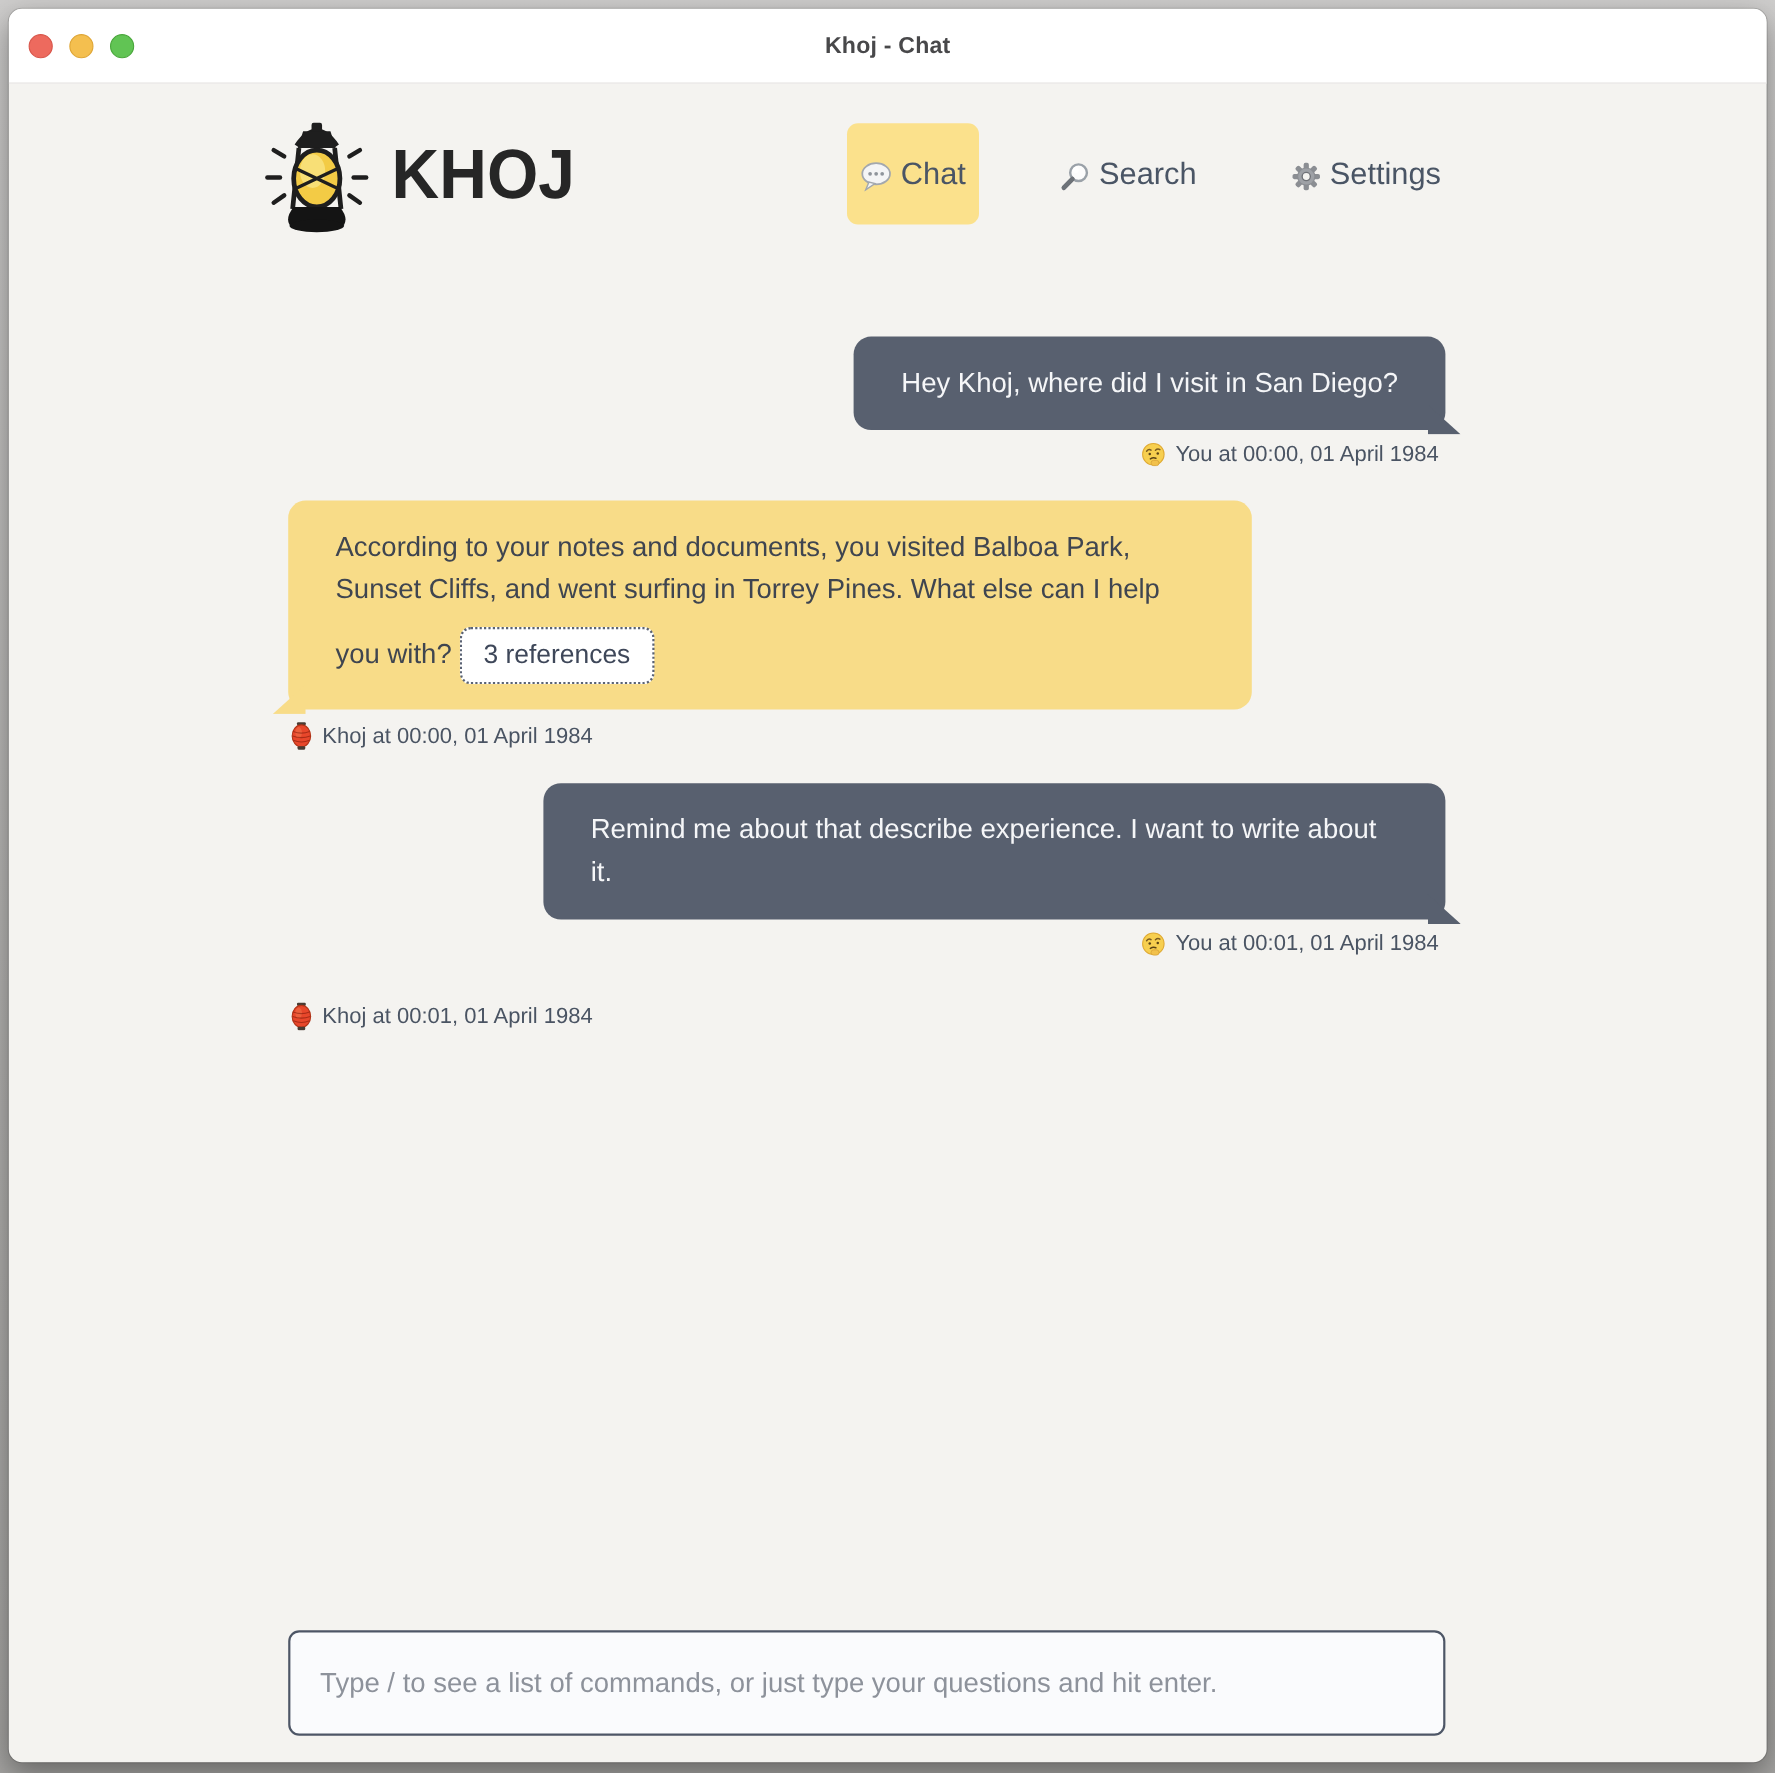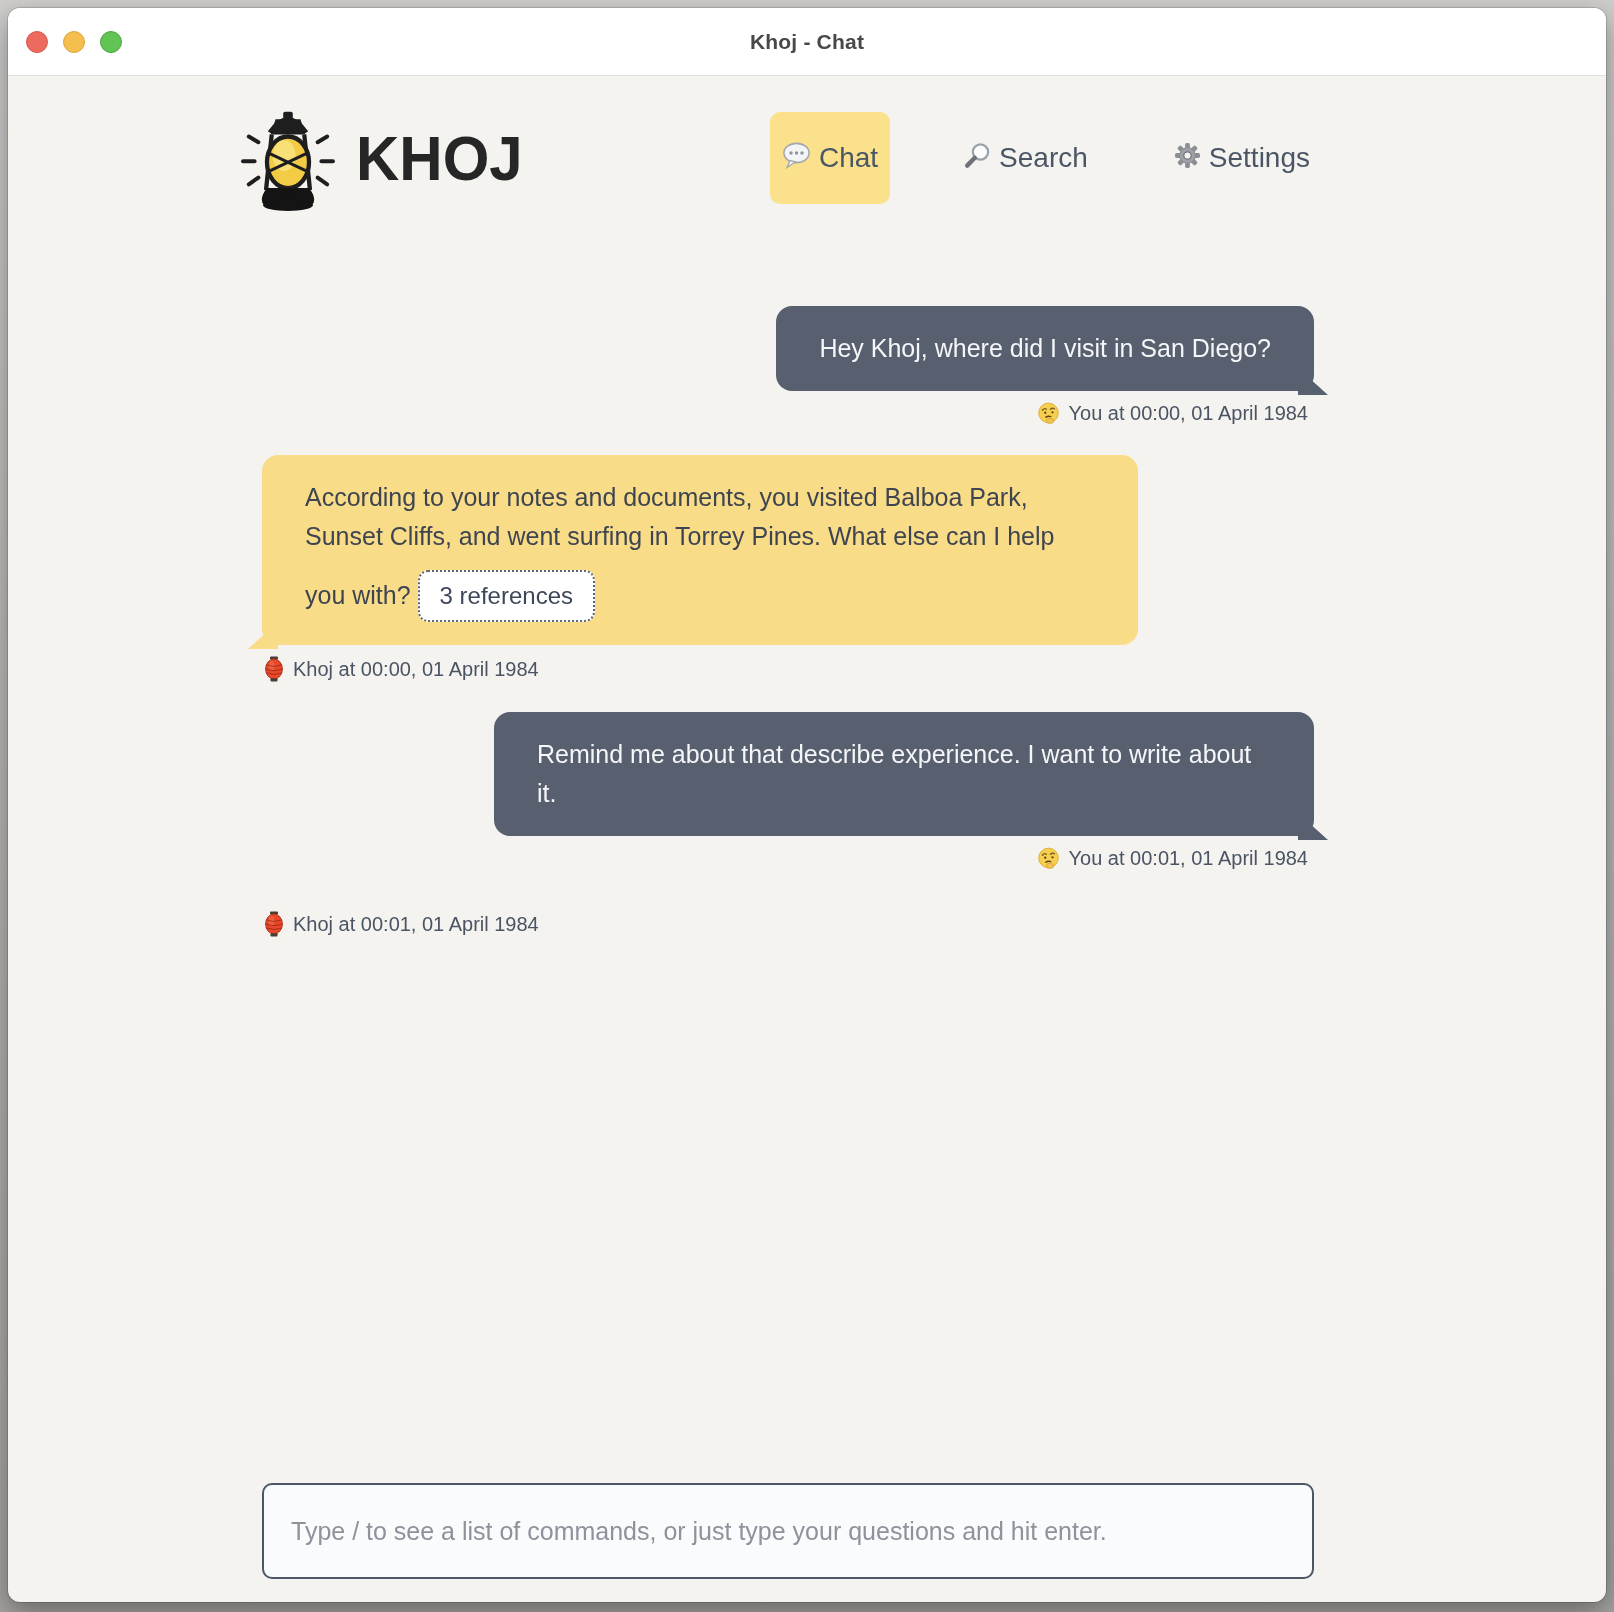--- a/index.html
+++ b/index.html
@@ -36,21 +36,21 @@
     display: flex; align-items: center; justify-content: space-between;
     margin: 30px 284px 0 232px; height: 104px;
   }
   .logo { display: flex; align-items: center; gap: 20px; }
   .logo-word {
     font-size: 60px; font-weight: 800; color: #262626;
     letter-spacing: 0px; transform: scaleY(1.06);
   }
   .nav { display: flex; align-items: center; gap: 62px; }
   .nav-item {
-    display: flex; align-items: flex-start; gap: 8px;
+    display: flex; align-items: flex-end; gap: 8px;
     font-size: 28px; color: #4a5565; cursor: pointer;
     padding: 30px 12px; border-radius: 10px;
   }
   .nav-item.active { background: #fbe18c; }
   .nav-item .nicon { display: inline-flex; }
   
   .chat-body { width: 1052px; margin: 96px 0 0 254px; }
   .msg { display: flex; flex-direction: column; margin-bottom: 30px; }
   .msg.you  { align-items: flex-end; }
   .msg.khoj { align-items: flex-start; }

